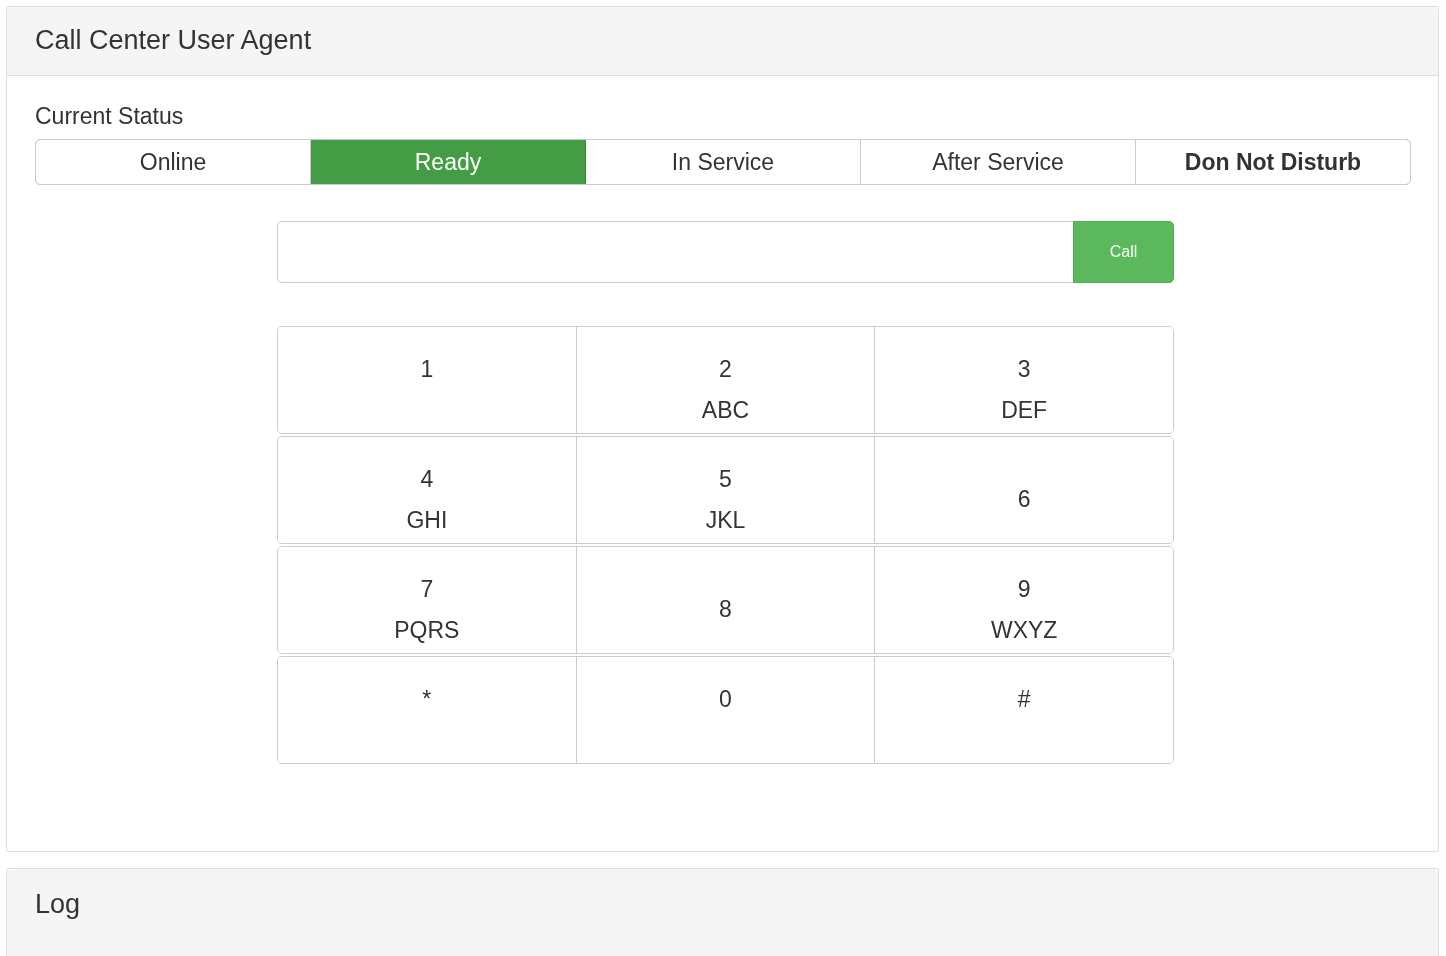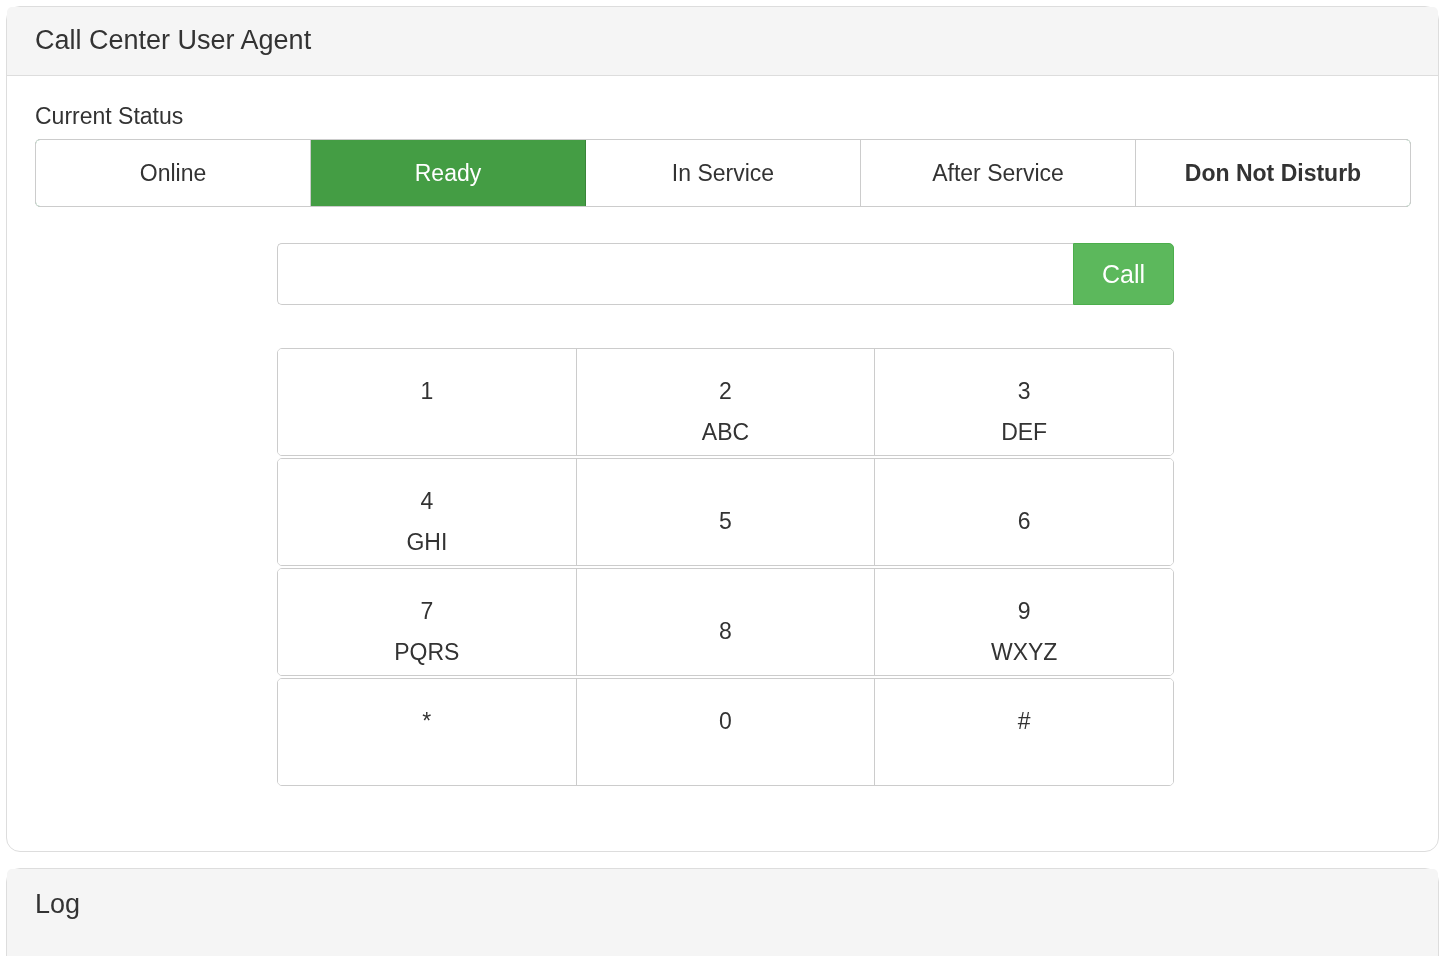--- a/index.html
+++ b/index.html
@@ -16,21 +16,21 @@
     height: 956px;
     overflow: hidden;
     background: #ffffff;
   }
 
   
   .panel {
     position: absolute;
     background: #ffffff;
     border: 1px solid #dddddd;
-    border-radius: 14px;
+    border-radius: 2px;
   }
   .panel-heading {
     background: #f5f5f5;
     border-bottom: 1px solid #dddddd;
     border-top-left-radius: 5px;
     border-top-right-radius: 5px;
     padding: 16px 28px 18px 28px;
   }
   .panel-title {
     margin: 0;
@@ -61,21 +61,21 @@
     font-size: 23px;
     line-height: 28px;
     color: #333333;
     margin: 0 0 9px 0;
   }
 
   
   .btn-group {
     display: flex;
     width: 1376px;
-    height: 68px;
+    height: 46px;
     border-radius: 5px;
     overflow: hidden;
     border: 1px solid #cccccc;
     background: #15803d;
   }
   .btn-group .btn {
     flex: 1 1 0;
     display: flex;
     align-items: center;
     justify-content: center;
@@ -121,21 +121,21 @@
     background: #ffffff;
   }
   .call-btn {
     width: 101px;
     height: 62px;
     background: #5cb85c;
     border: 1px solid #4cae4c;
     border-top-right-radius: 5px;
     border-bottom-right-radius: 5px;
     color: #ffffff;
-    font-size: 25px;
+    font-size: 16px;
     font-family: "Liberation Sans", sans-serif;
     cursor: pointer;
     display: flex;
     align-items: center;
     justify-content: center;
     padding: 0;
   }
 
   
   .keypad {
@@ -226,20 +226,21 @@
             </button>
           </div>
 
           <div class="keypad-row">
             <button class="key">
               <span class="key-digit">4</span>
               <span class="key-letters">GHI</span>
             </button>
             <button class="key">
               <span class="key-digit">5</span>
+              <span class="key-letters">JKL</span>
             </button>
             <button class="key">
               <span class="key-digit">6</span>
             </button>
           </div>
 
           <div class="keypad-row">
             <button class="key">
               <span class="key-digit">7</span>
               <span class="key-letters">PQRS</span>

